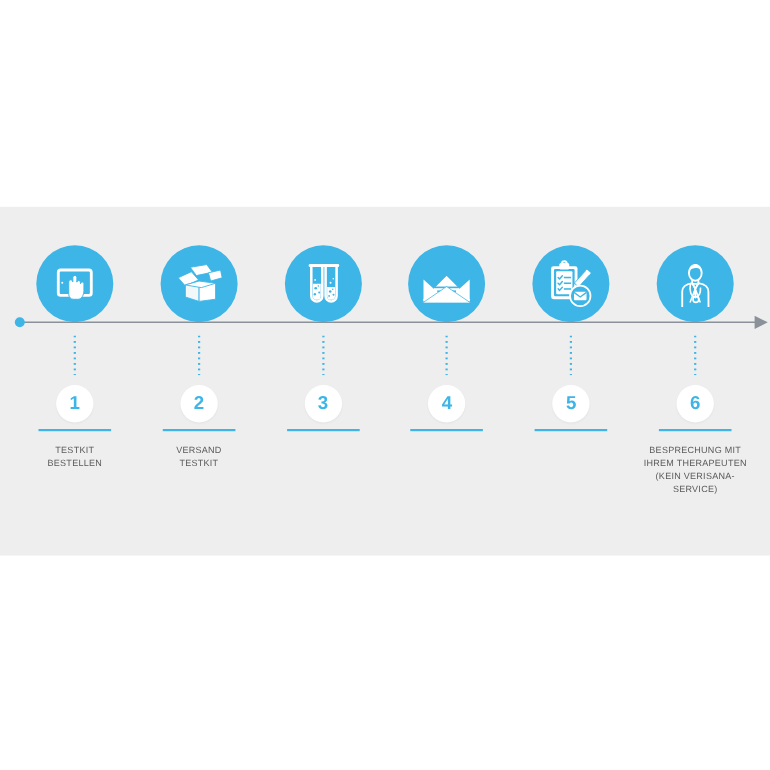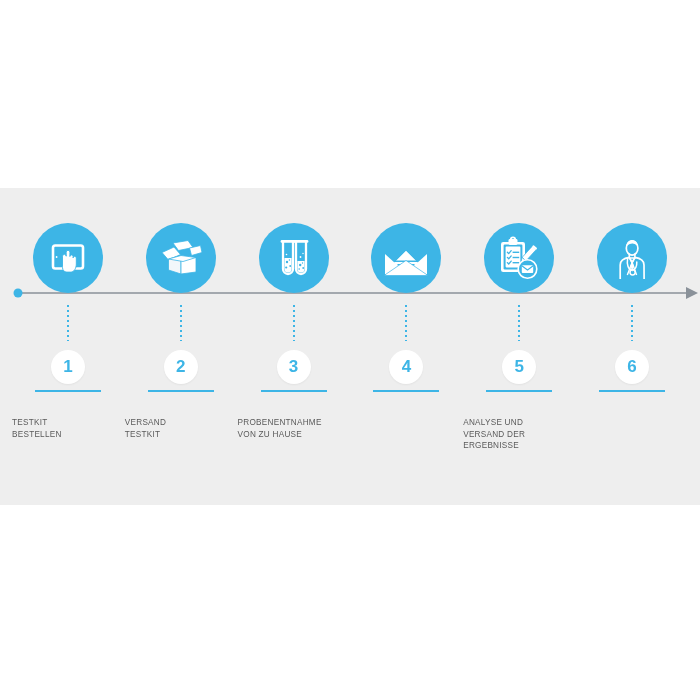--- a/index.html
+++ b/index.html
@@ -100,22 +100,23 @@
   }
 
   .rule {
     margin-top: 6px;
     width: 66px;
     height: 2px;
     background: #3db5e6;
   }
 
   .caption {
-    margin-top: 25px;
+    margin-top: 12px;
     width: 112px;
+    text-align: center;
     color: #5a5a5a;
     font-size: 8.2px;
     line-height: 11.5px;
     letter-spacing: 0.25px;
     text-transform: uppercase;
     white-space: pre-line;
   }
 </style>
 </head>
 <body>
@@ -197,22 +198,20 @@
             <circle cx="26.2" cy="33" r="0.8" fill="#3db5e6"></circle>
             <circle cx="29.5" cy="27" r="0.7" fill="#3db5e6"></circle>
             <circle cx="27.5" cy="21" r="0.9" fill="#ffffff"></circle>
             <circle cx="30" cy="17.5" r="0.7" fill="#ffffff"></circle>
           </svg>
         </span>
       </div>
       <div class="dotted-drop"></div>
       <div class="num-badge">3</div>
       <div class="rule"></div>
-      <div class="caption">PROBENENTNAHME
-VON ZU HAUSE</div>
     </div>
 
     <div class="step">
       <div class="icon-circle">
         <span>
           <svg width="48" height="40" viewBox="0 0 48 40">
 
             <polygon points="3,34 24,13 45,34" fill="#ffffff"></polygon>
             <polygon points="3,34 24,13 45,34 45,36 3,36" fill="#ffffff"></polygon>
 
@@ -259,23 +258,20 @@
 
             <circle cx="31.5" cy="34" r="9.3" fill="#3db5e6" stroke="#ffffff" stroke-width="1.6"></circle>
             <rect x="25.8" y="30.2" width="11.4" height="7.8" rx="0.9" fill="#ffffff"></rect>
             <path d="M25.8 30.8 L31.5 35 L37.2 30.8" fill="none" stroke="#3db5e6" stroke-width="1.2"></path>
           </svg>
         </span>
       </div>
       <div class="dotted-drop"></div>
       <div class="num-badge">5</div>
       <div class="rule"></div>
-      <div class="caption">ANALYSE UND
-VERSAND DER
-ERGEBNISSE</div>
     </div>
 
     <div class="step">
       <div class="icon-circle">
         <span>
           <svg width="46" height="46" viewBox="0 0 46 46">
 
             <path d="M17.3 13.2 a5.8 7 0 0 0 11.6 0 a5.8 7 0 0 0 -11.6 0 z" fill="none" stroke="#ffffff" stroke-width="1.7"></path>
 
             <path d="M17.2 11.6 c0.4 -4.6 3.1 -6.6 5.9 -6.6 c2.9 0 5.6 2 6 6.6 c-1.2 -1.8 -3 -2.6 -4.6 -2.9 c-2.3 -0.4 -5.3 0.6 -7.3 2.9 z" fill="#ffffff"></path>
@@ -290,16 +286,20 @@
             <path d="M23.1 27.6 L21.5 30.2 L23.1 37 L24.7 30.2 z" fill="#ffffff"></path>
 
             <path d="M18.6 23.4 c-1 6.4 0.6 11.6 4.6 11.6 c3.2 0 4.8 -3.6 4.6 -8" fill="none" stroke="#ffffff" stroke-width="1.5" stroke-linecap="round"></path>
             <circle cx="23.6" cy="37.3" r="2.6" fill="none" stroke="#ffffff" stroke-width="1.5"></circle>
           </svg>
         </span>
       </div>
       <div class="dotted-drop"></div>
       <div class="num-badge">6</div>
       <div class="rule"></div>
+      <div class="caption">BESPRECHUNG MIT
+IHREM THERAPEUTEN
+(KEIN VERISANA-
+SERVICE)</div>
     </div>
 
   </div>
 </div>
 
 </body></html>

